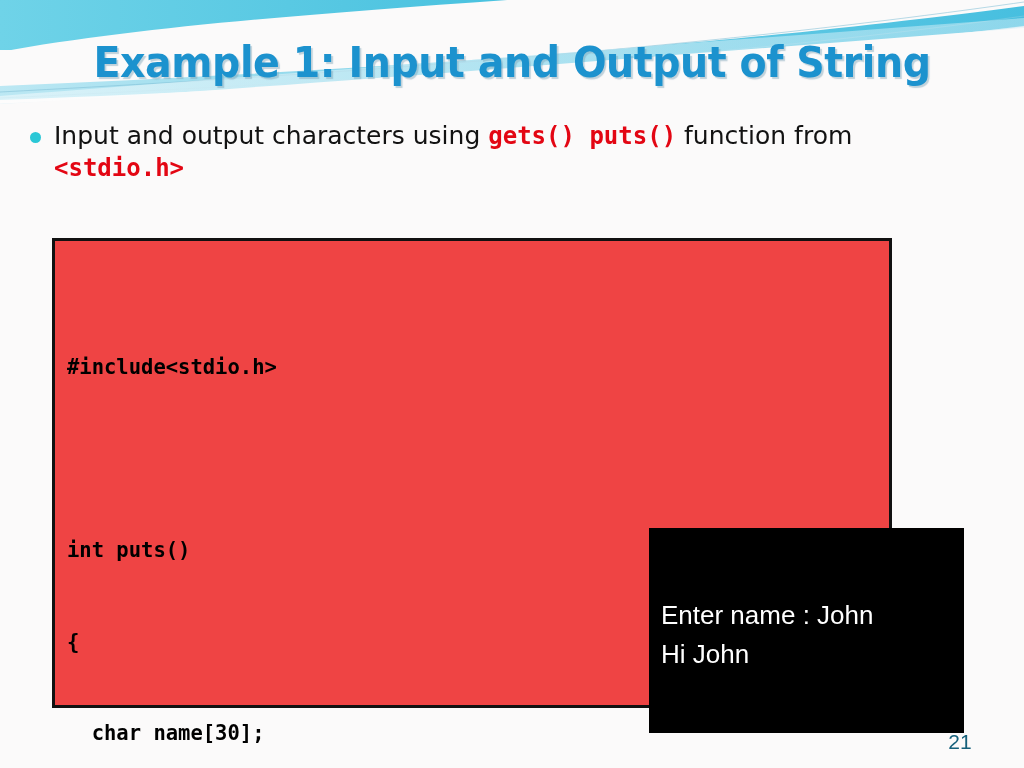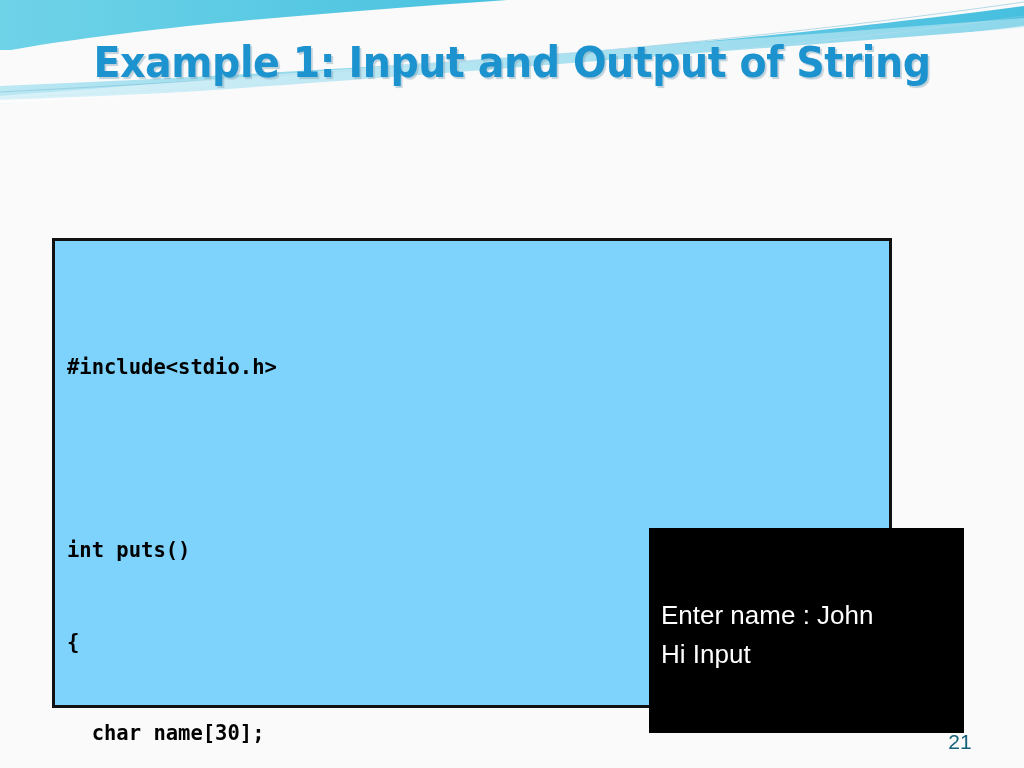--- a/index.html
+++ b/index.html
@@ -43,21 +43,21 @@
     transform-origin:left top;
   }
   .code-inline{
     font-family:"DejaVu Sans Mono","Liberation Mono",monospace;
     font-weight:bold;color:#E30613;font-size:24px;
   }
 
   
   .code-box{
     position:absolute;left:52px;top:238px;width:840px;height:470px;
-    background:#7dd3fc;border:3px solid #111;box-sizing:border-box;
+    background:#ef4444;border:3px solid #111;box-sizing:border-box;
   }
   .code-lines{
     position:absolute;left:12px;top:50px;right:6px;
     font-family:"DejaVu Sans Mono","Liberation Mono",monospace;
     font-weight:bold;font-size:20.5px;line-height:30.5px;
     color:#000;white-space:pre;letter-spacing:0px;
   }
   .code-line{white-space:pre;}
   .c-blank{height:30.5px;}
 
@@ -118,20 +118,24 @@
       <path d="M0,96 C300,72 680,44 1024,18 L1024,30 C690,58 310,86 0,110 Z" fill="url(#swoosh2)" opacity="0.55"></path>
 
       <path d="M0,104 C300,86 680,54 1024,28 L1024,132 L0,132 Z" fill="#fbfafa"></path>
     </svg>
   </div>
 
   <div class="title">Example 1: Input and Output of String</div>
 
   <div class="bullets">
 
+    <div class="bullet-row">
+      <div class="bullet-dot"></div>
+      <div class="bullet-text"><span>Input and output characters using </span><span class="code-inline">gets()  puts()</span><span> function from </span><br><span class="code-inline">&lt;stdio.h&gt;</span></div>
+    </div>
 
 
   </div>
 
   <div class="code-box">
     <div class="code-lines">
       <div class="code-line">#include&lt;stdio.h&gt;</div>
       <div class="code-line c-blank"></div>
       <div class="code-line">int puts()</div>
       <div class="code-line">{</div>
@@ -142,19 +146,19 @@
       
       
       
       
     </div>
   </div>
 
   <div class="console">
     <div class="console-lines">
       <div>Enter name : John</div>
-      <div>Hi Input</div>
+      <div>Hi John</div>
     </div>
   </div>
 
   <div class="page-num">21</div>
 
 </div>
 
 </body></html>

